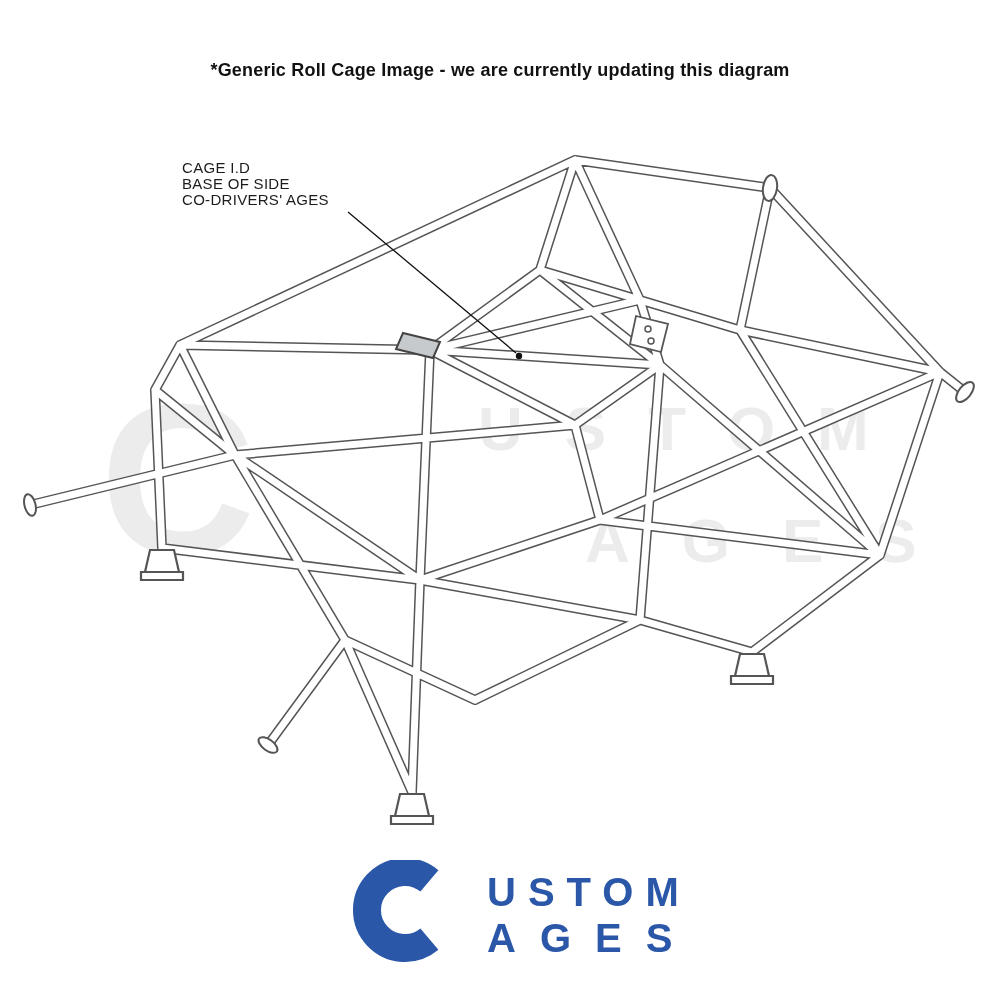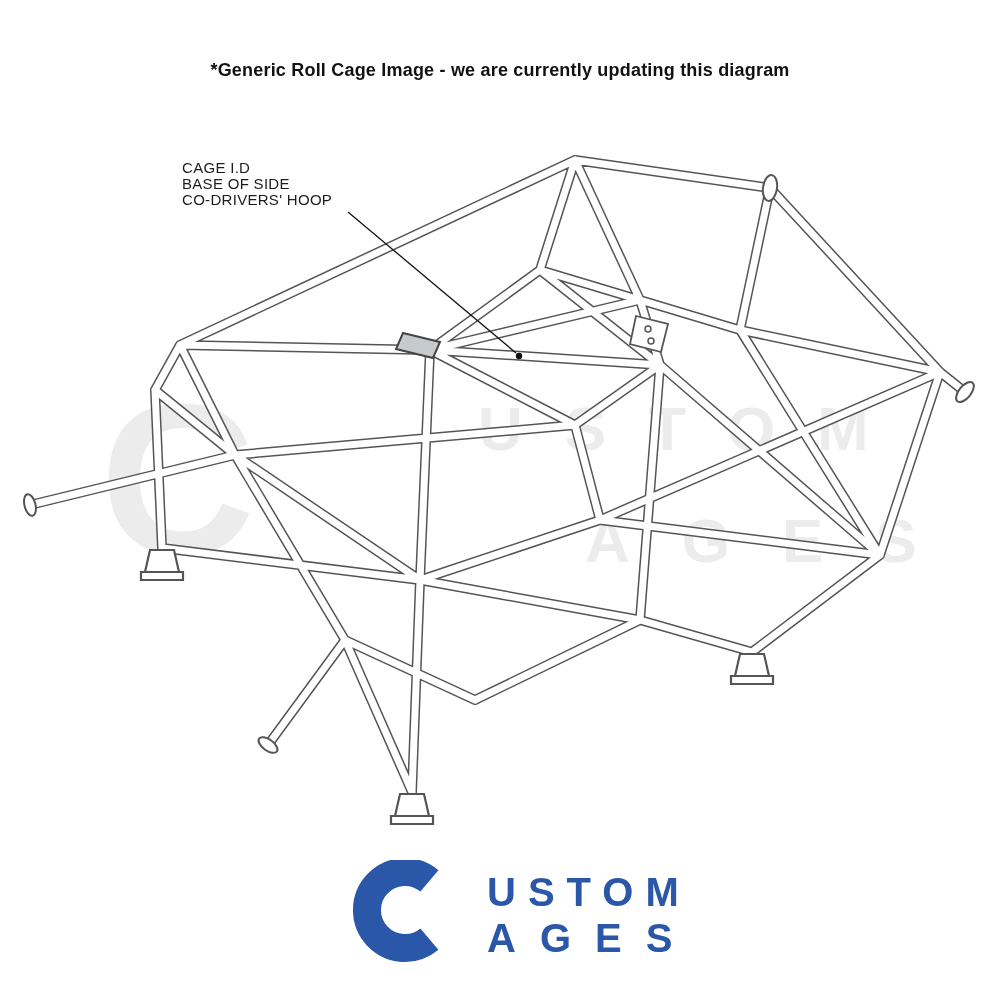--- a/index.html
+++ b/index.html
@@ -76,21 +76,21 @@
       <line x1="348" y1="212" x2="516" y2="353" stroke="#111111" stroke-width="1.3"></line>
       <circle cx="519" cy="356" r="3.2" fill="#111111"></circle>
     </g>
   </svg>
 
   <div class="disclaimer">*Generic Roll Cage Image - we are currently updating this diagram</div>
 
   <div class="callout">
     <div>CAGE I.D</div>
     <div>BASE OF SIDE</div>
-    <div>CO-DRIVERS' HOOP</div>
+    <div>CO-DRIVERS' AGES</div>
   </div>
 
   <svg id="logo-c" width="150" height="104" viewBox="0 0 150 104">
     <path d="M99.4 79.1 A38 38 0 1 1 99.4 20.9" fill="none" stroke="#2b57a8" stroke-width="28"></path>
   </svg>
   <div class="logo logo-w1">USTOM</div>
   <div class="logo logo-w2">AGES</div>
 
 </div>
 

